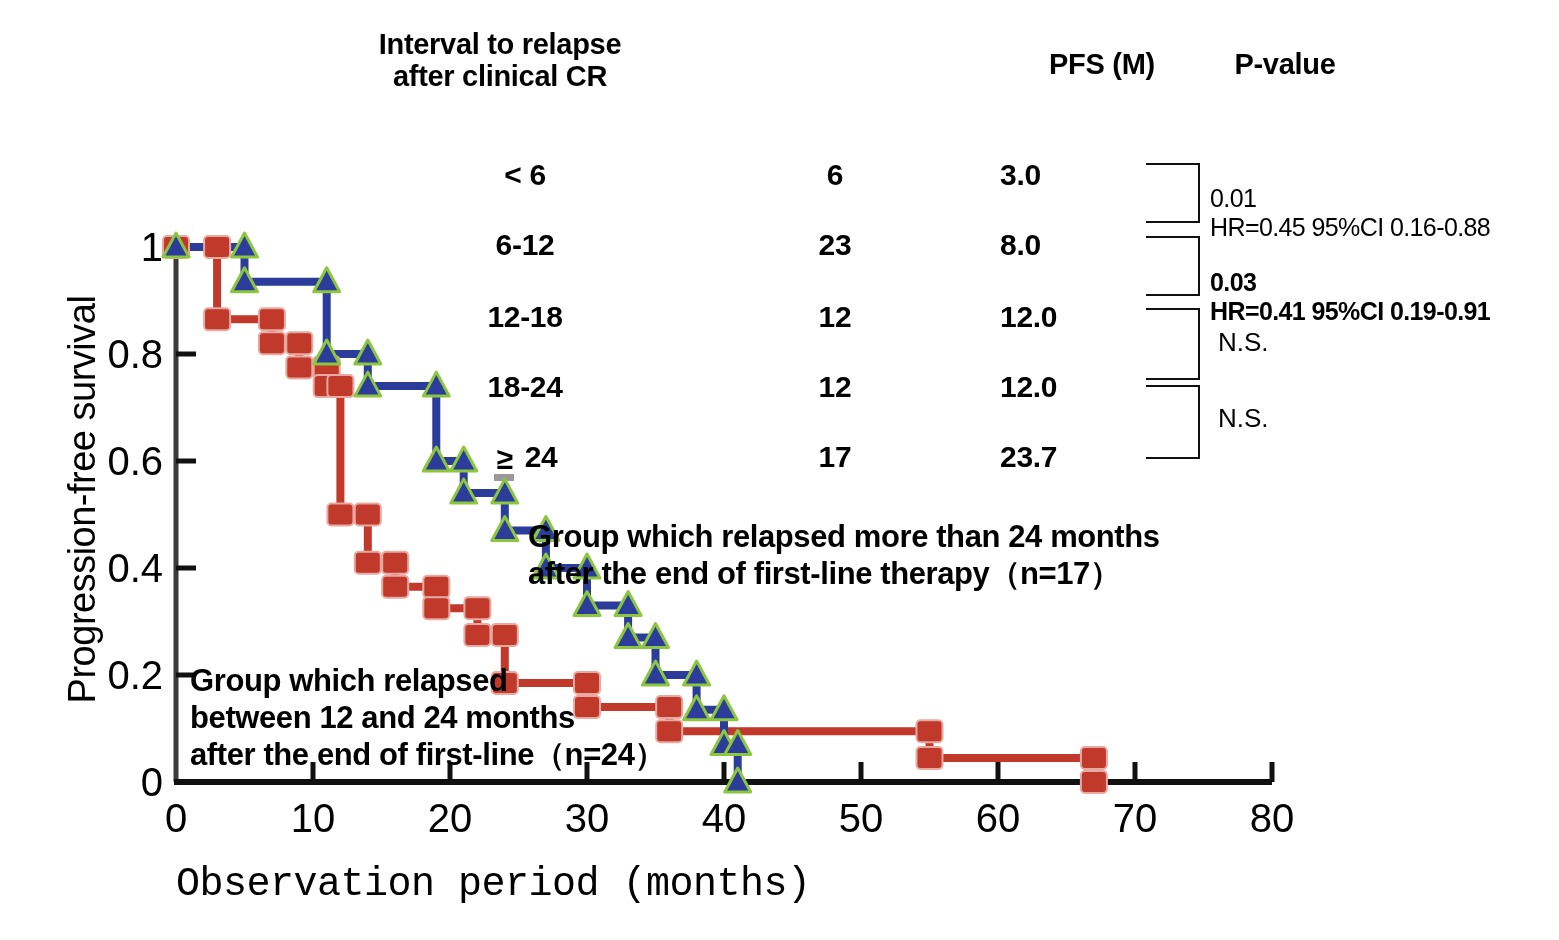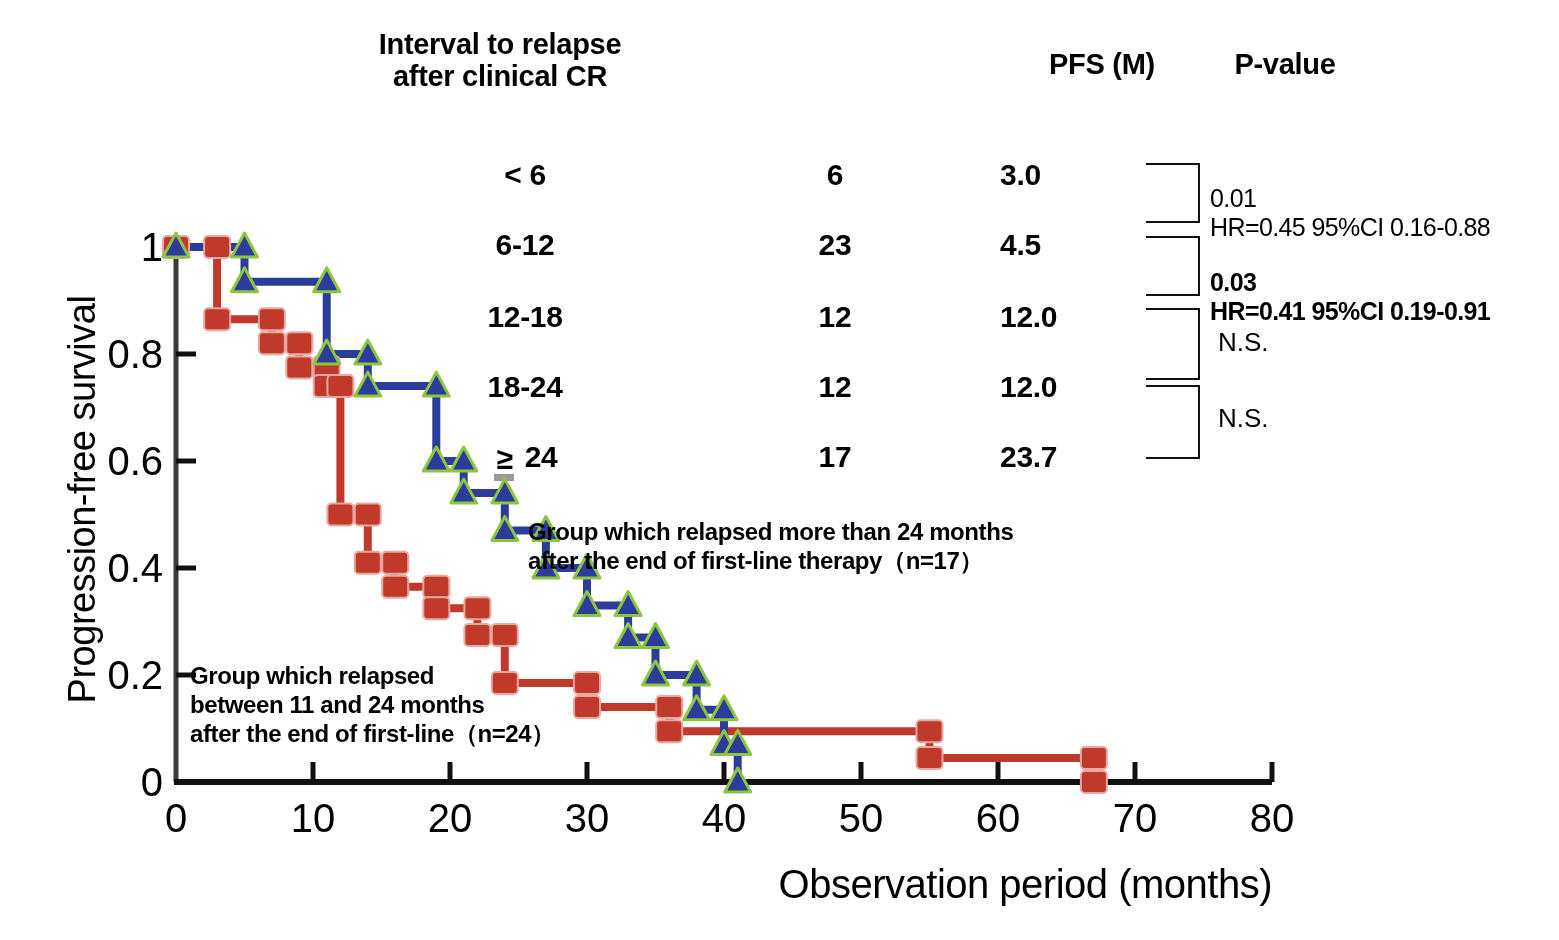--- a/index.html
+++ b/index.html
@@ -81,30 +81,31 @@
     transform: rotate(-90deg);
     font-size: 38px;
     letter-spacing: -0.5px;
     white-space: nowrap;
   }
   #xlabel {
     position: absolute;
     left: 176px;
     top: 862px;
     width: 1096px;
-    text-align: right;
+    text-align: left;
     font-size: 40px;
     letter-spacing: -0.5px;
+    font-family: Liberation Mono, monospace;
   }
 
   
   .annot {
     position: absolute;
     font-weight: bold;
-    font-size: 24px;
+    font-size: 31px;
     line-height: 1.2;
     letter-spacing: -0.4px;
     white-space: nowrap;
   }
   #annot-blue { left: 528px; top: 518px; }
   #annot-red  { left: 190px; top: 662px; }
   #annot-stat { left: 988px; top: 634px; font-weight: normal; font-size: 31px; letter-spacing: -0.5px; }
 
   svg { position: absolute; left: 0; top: 0; }
   .tick-lab {
@@ -128,21 +129,21 @@
   <div class="tbl-cell col-interval" style="top:158px">
     <span>&lt; 6</span>
   </div>
   <div class="tbl-cell col-count" style="top:158px">6</div>
   <div class="tbl-cell col-pfs" style="top:158px">3.0</div>
 
   <div class="tbl-cell col-interval" style="top:228px">
     <span>6-12</span>
   </div>
   <div class="tbl-cell col-count" style="top:228px">23</div>
-  <div class="tbl-cell col-pfs" style="top:228px">4.5</div>
+  <div class="tbl-cell col-pfs" style="top:228px">8.0</div>
 
   <div class="tbl-cell col-interval" style="top:300px">
     <span>12-18</span>
   </div>
   <div class="tbl-cell col-count" style="top:300px">12</div>
   <div class="tbl-cell col-pfs" style="top:300px">12.0</div>
 
   <div class="tbl-cell col-interval" style="top:370px">
     <span>18-24</span>
   </div>
@@ -304,18 +305,18 @@
   <div id="ylabel">Progression-free survival</div>
   <div id="xlabel">Observation period (months)</div>
 
   <div class="annot" id="annot-blue">
     <div>Group which relapsed more than 24 months</div>
     <div>after the end of first-line therapy（n=17）</div>
   </div>
 
   <div class="annot" id="annot-red">
     <div>Group which relapsed</div>
-    <div>between 11 and 24 months</div>
+    <div>between 12 and 24 months</div>
     <div>after the end of first-line（n=24）</div>
   </div>
 
 
 </div>
 
 </body></html>

